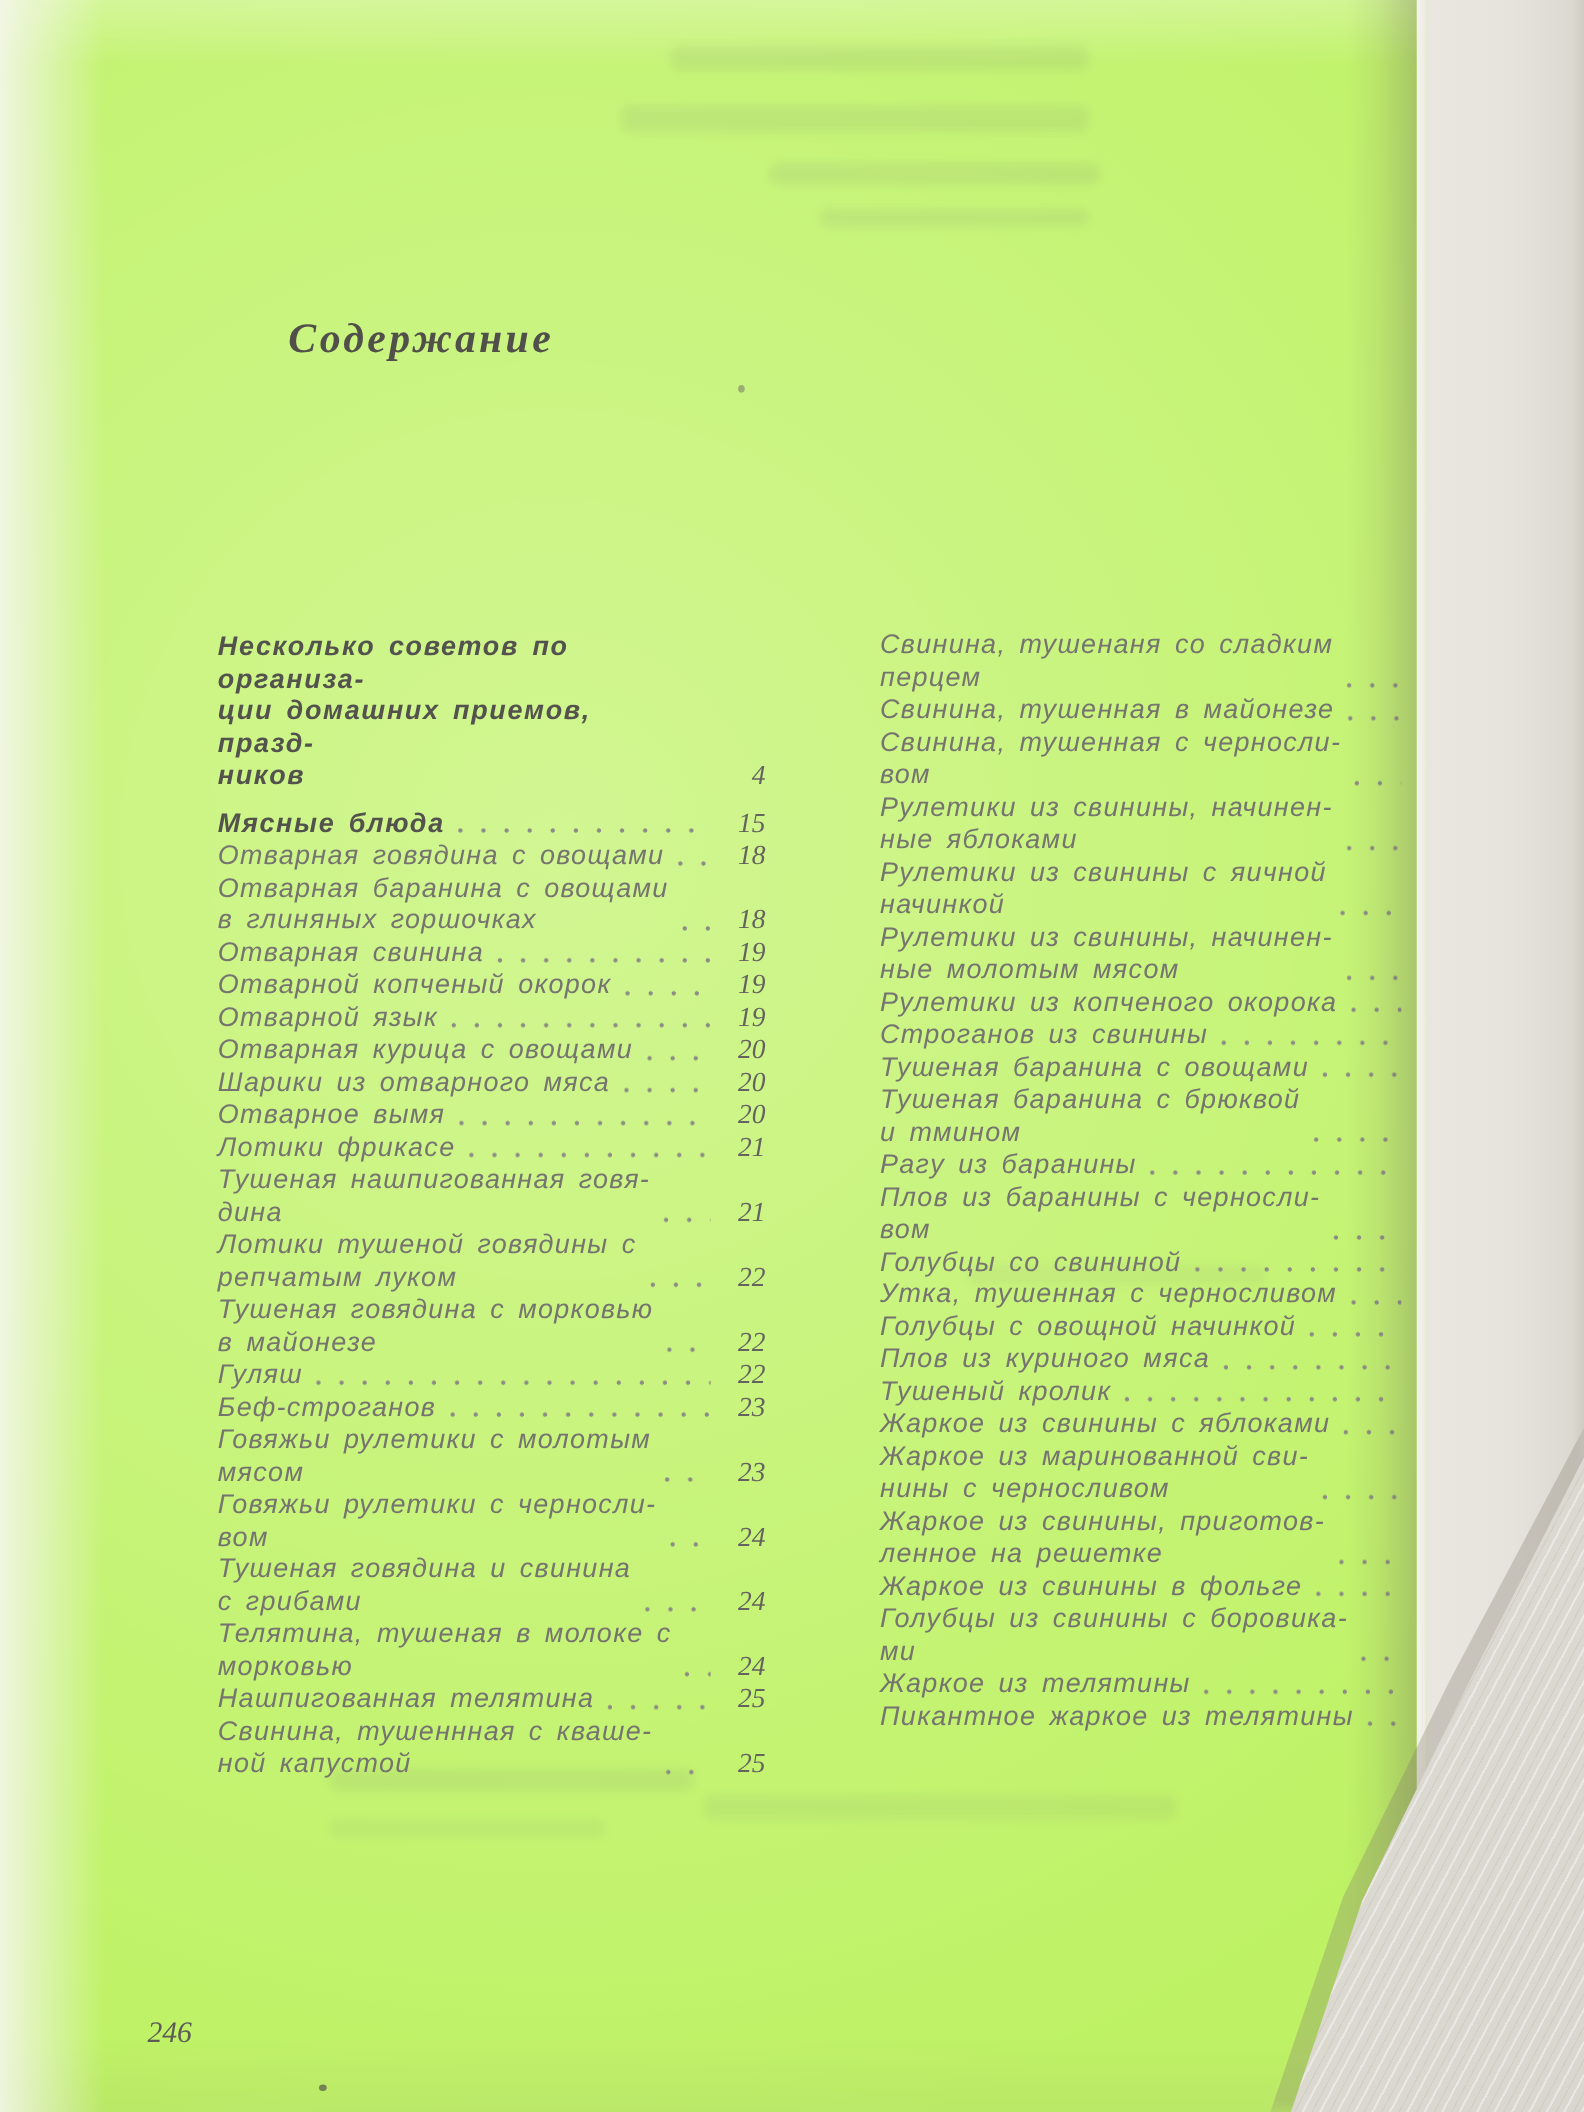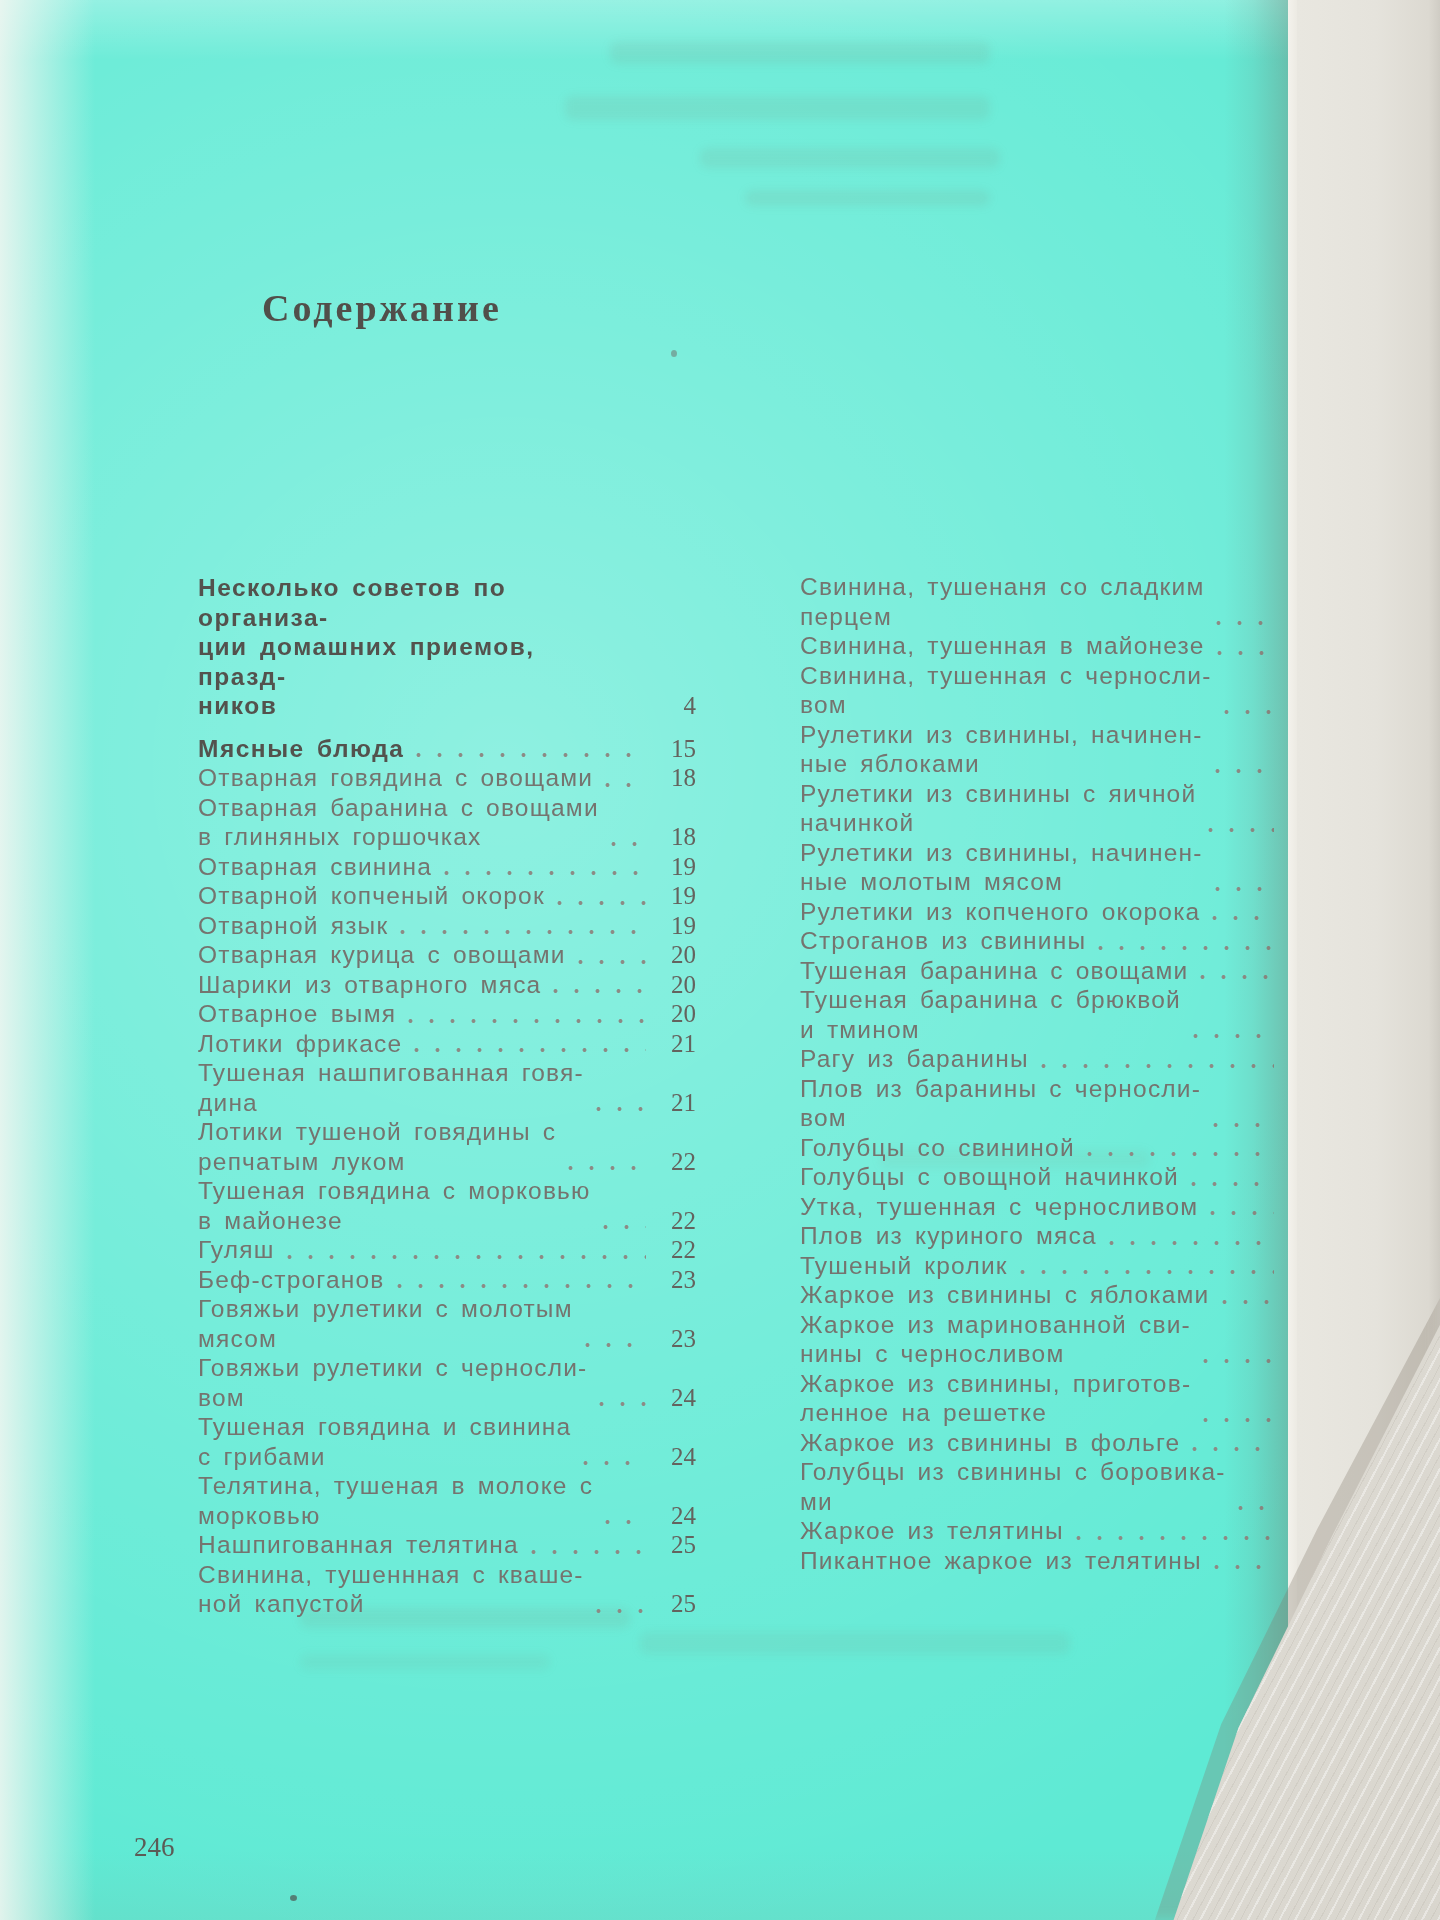--- a/index.html
+++ b/index.html
@@ -1,17 +1,17 @@
 <!DOCTYPE html>
 <html><head>
 <meta charset="utf-8">
 <style>
   html,body{margin:0;padding:0;}
   body{width:1440px;height:1920px;overflow:hidden;background:#e6e4de;font-family:"Liberation Sans",sans-serif;}
-  .photo{position:relative;width:1440px;height:1920px;overflow:hidden;background:#5eead4;}
+  .photo{position:relative;width:1440px;height:1920px;overflow:hidden;background:#bef264;font-style:italic;}
 
   
   .page-light{position:absolute;inset:0;pointer-events:none;
     background:
       radial-gradient(120% 90% at 35% 40%, rgba(255,255,255,0.30), rgba(255,255,255,0) 70%),
       linear-gradient(180deg, rgba(255,255,255,0.28), rgba(255,255,255,0) 60px),
       linear-gradient(0deg, rgba(150,143,131,0.10), rgba(0,0,0,0) 70px);}
   .left-light{position:absolute;left:0;top:0;width:95px;height:100%;pointer-events:none;
     background:linear-gradient(90deg,#f7f6f2 0%,rgba(247,246,242,0) 100%);opacity:.85;}
 
@@ -281,26 +281,26 @@
 вом</span>
     <span class="dots"></span>
     <span class="pg">30</span>
   </div>
       <div class="entry">
     <span class="t">Голубцы со свининой</span>
     <span class="dots"></span>
     <span class="pg">31</span>
   </div>
       <div class="entry">
+    <span class="t">Утка, тушенная с черносливом</span>
+    <span class="dots"></span>
+    <span class="pg">31</span>
+  </div>
+      <div class="entry">
     <span class="t">Голубцы с овощной начинкой</span>
-    <span class="dots"></span>
-    <span class="pg">31</span>
-  </div>
-      <div class="entry">
-    <span class="t">Утка, тушенная с черносливом</span>
     <span class="dots"></span>
     <span class="pg">31</span>
   </div>
       <div class="entry">
     <span class="t">Плов из куриного мяса</span>
     <span class="dots"></span>
     <span class="pg">32</span>
   </div>
       <div class="entry">
     <span class="t">Тушеный кролик</span>

